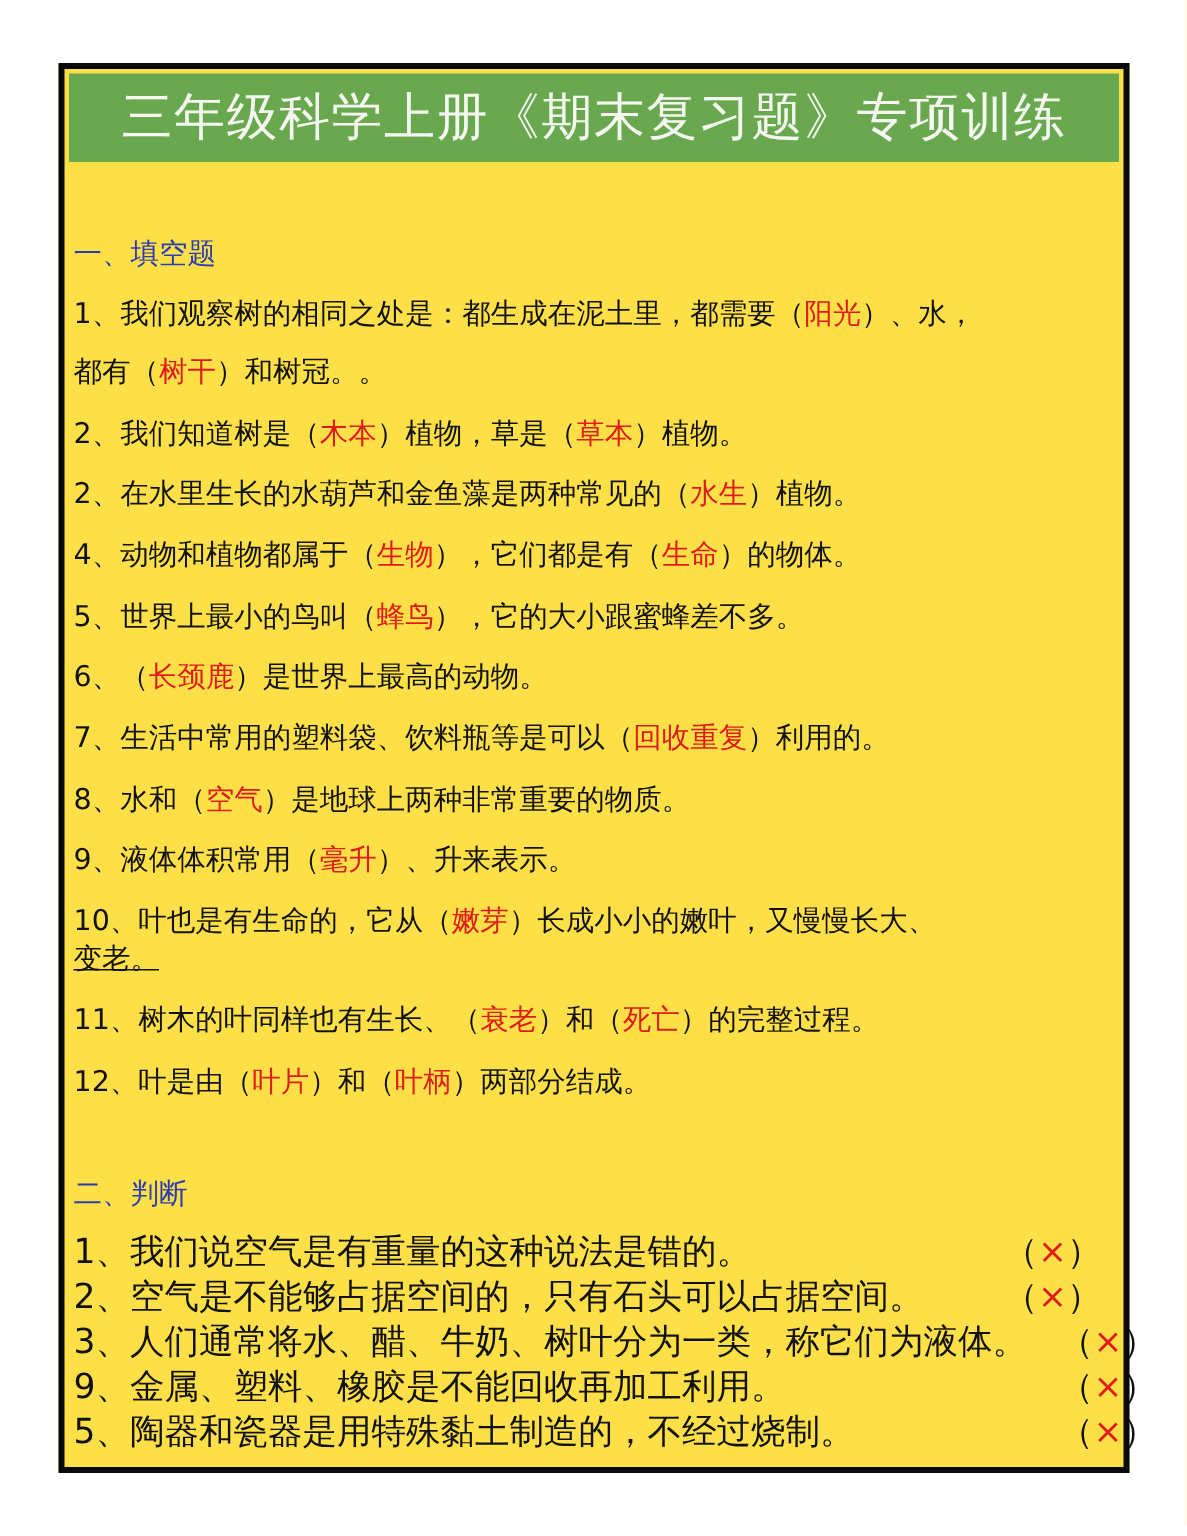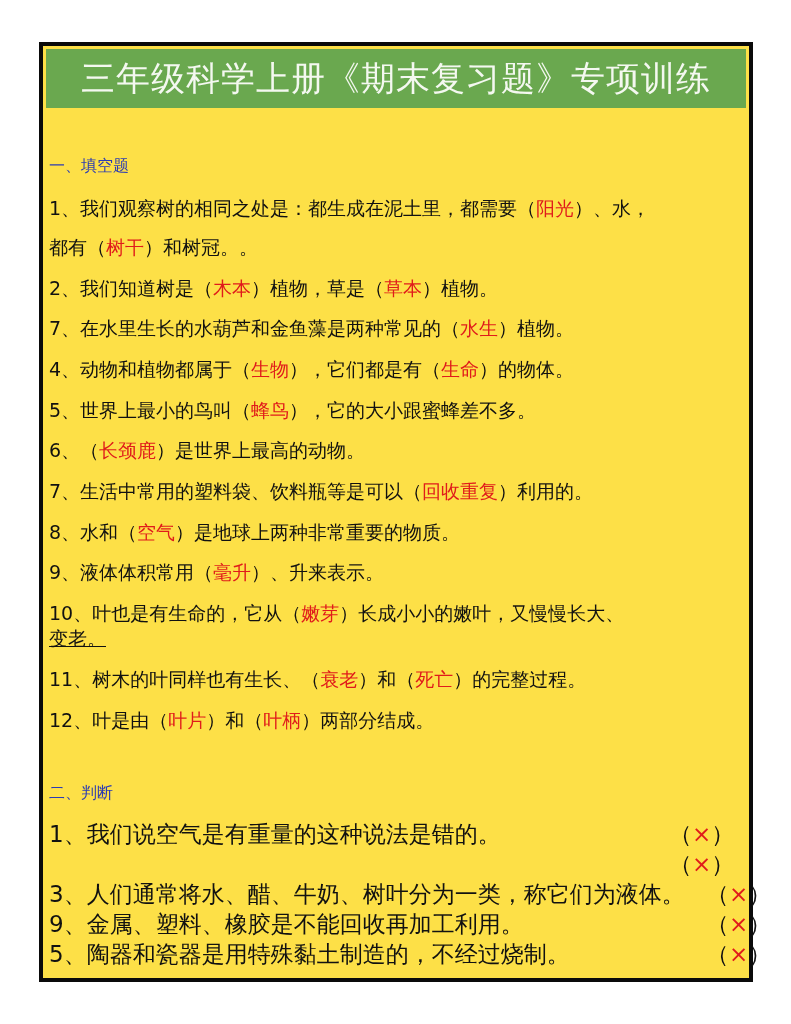--- a/index.html
+++ b/index.html
@@ -36,21 +36,21 @@
       line-height: 59px;
       text-align: center;
       letter-spacing: 1px;
       white-space: nowrap;
       overflow: hidden;
     }
     .section-heading {
       position: absolute;
       left: 6px;
       color: #2b3bb3;
-      font-size: 16px;
+      font-size: 19px;
       white-space: nowrap;
     }
     .line {
       position: absolute;
       left: 6px;
       font-size: 19px;
       white-space: nowrap;
       color: #111111;
     }
     .ans {
@@ -77,34 +77,34 @@
 <body>
 
 <div class="frame">
   <div class="title-bar">三年级科学上册《期末复习题》专项训练</div>
 
   <div class="section-heading" style="top:110px;">一、填空题</div>
   <div id="fill-in-container">
       <div class="line" style="top: 150px; text-align: right;"><span>1、我们观察树的相同之处是：都生成在泥土里，都需要（</span><span class="ans">阳光</span><span>）、水，</span></div>
       <div class="line" style="top: 189px;"><span>都有（</span><span class="ans">树干</span><span>）和树冠。。</span></div>
       <div class="line" style="top: 230px;"><span>2、我们知道树是（</span><span class="ans">木本</span><span>）植物，草是（</span><span class="ans">草本</span><span>）植物。</span></div>
-      <div class="line" style="top: 270px;"><span>7、在水里生长的水葫芦和金鱼藻是两种常见的（</span><span class="ans">水生</span><span>）植物。</span></div>
+      <div class="line" style="top: 270px;"><span>2、在水里生长的水葫芦和金鱼藻是两种常见的（</span><span class="ans">水生</span><span>）植物。</span></div>
       <div class="line" style="top: 311px;"><span>4、动物和植物都属于（</span><span class="ans">生物</span><span>），它们都是有（</span><span class="ans">生命</span><span>）的物体。</span></div>
       <div class="line" style="top: 352px;"><span>5、世界上最小的鸟叫（</span><span class="ans">蜂鸟</span><span>），它的大小跟蜜蜂差不多。</span></div>
       <div class="line" style="top: 392px;"><span>6、（</span><span class="ans">长颈鹿</span><span>）是世界上最高的动物。</span></div>
       <div class="line" style="top: 433px;"><span>7、生活中常用的塑料袋、饮料瓶等是可以（</span><span class="ans">回收重复</span><span>）利用的。</span></div>
       <div class="line" style="top: 474px;"><span>8、水和（</span><span class="ans">空气</span><span>）是地球上两种非常重要的物质。</span></div>
       <div class="line" style="top: 514px; text-align: center;"><span>9、液体体积常用（</span><span class="ans">毫升</span><span>）、升来表示。</span></div>
       <div class="line" style="top: 555px;"><span>10、叶也是有生命的，它从（</span><span class="ans">嫩芽</span><span>）长成小小的嫩叶，又慢慢长大、</span></div>
       <div class="line" style="top: 580px; text-decoration: underline;"><span>变老。</span></div>
       <div class="line" style="top: 621px;"><span>11、树木的叶同样也有生长、（</span><span class="ans">衰老</span><span>）和（</span><span class="ans">死亡</span><span>）的完整过程。</span></div>
       <div class="line" style="top: 662px;"><span>12、叶是由（</span><span class="ans">叶片</span><span>）和（</span><span class="ans">叶柄</span><span>）两部分结成。</span></div>
     </div>
 
   <div class="section-heading" style="top:737px;">二、判断</div>
   <div id="judge-container">
       <div class="judge-row" style="top: 773px;"><span>1、我们说空气是有重量的这种说法是错的。</span><span class="judge-mark" style="left: 620px;"><span>（</span><span class="x">×</span><span>）</span></span></div>
-      <div class="judge-row" style="top: 803px;"><span class="judge-mark" style="left: 620px;"><span>（</span><span class="x">×</span><span>）</span></span></div>
+      <div class="judge-row" style="top: 803px;"><span>2、空气是不能够占据空间的，只有石头可以占据空间。</span><span class="judge-mark" style="left: 620px;"><span>（</span><span class="x">×</span><span>）</span></span></div>
       <div class="judge-row" style="top: 833px;"><span>3、人们通常将水、醋、牛奶、树叶分为一类，称它们为液体。</span><span class="judge-mark" style="left: 657px;"><span>（</span><span class="x">×</span><span>）</span></span></div>
       <div class="judge-row" style="top: 863px;"><span>9、金属、塑料、橡胶是不能回收再加工利用。</span><span class="judge-mark" style="left: 657px;"><span>（</span><span class="x">×</span><span>）</span></span></div>
       <div class="judge-row" style="top: 893px;"><span>5、陶器和瓷器是用特殊黏土制造的，不经过烧制。</span><span class="judge-mark" style="left: 657px;"><span>（</span><span class="x">×</span><span>）</span></span></div>
     </div>
 </div>
 
 </body></html>

